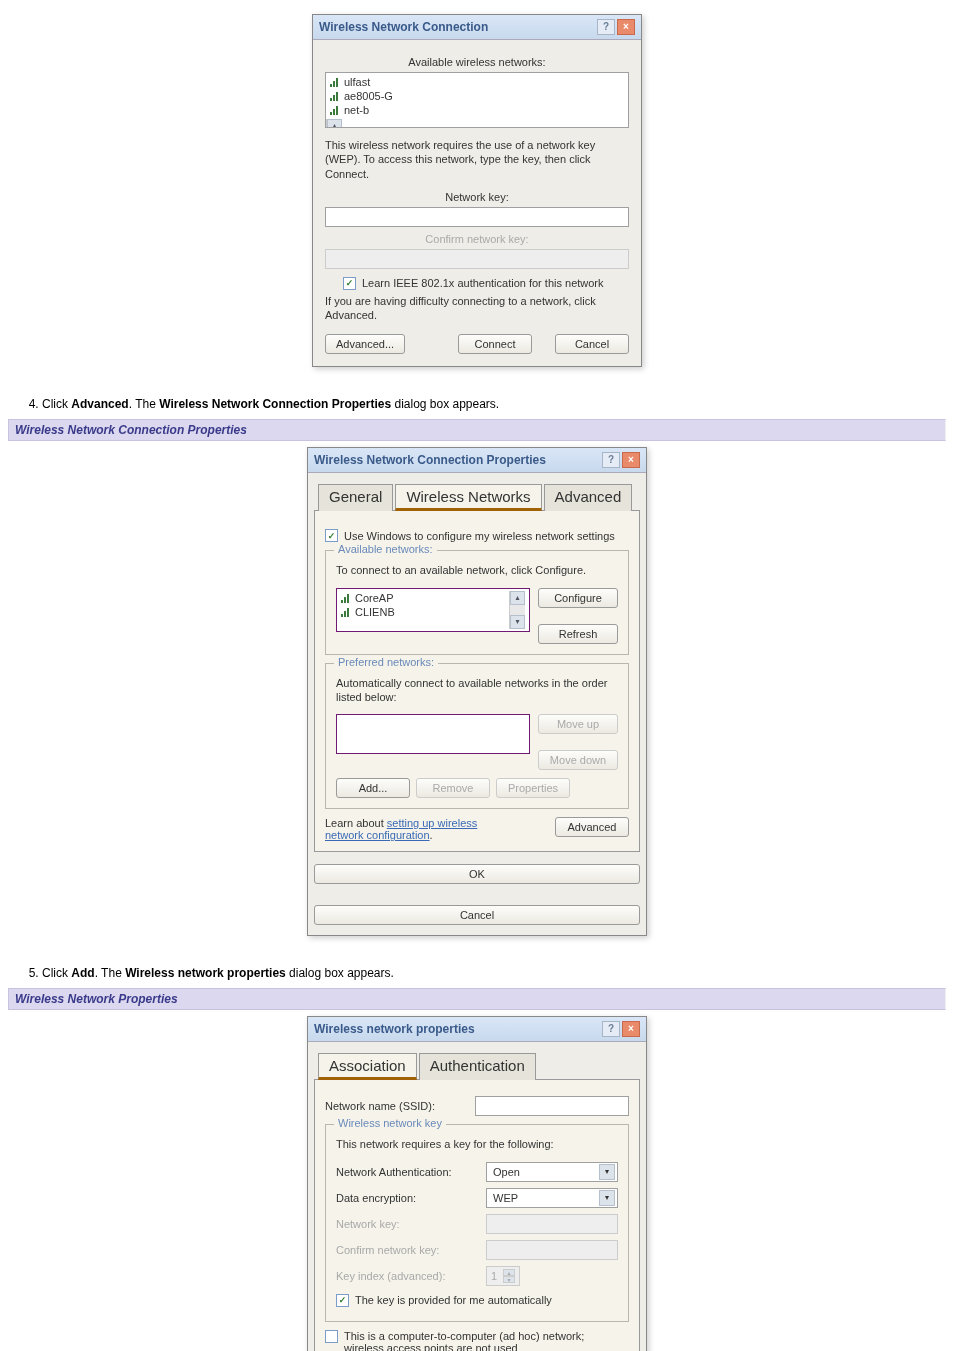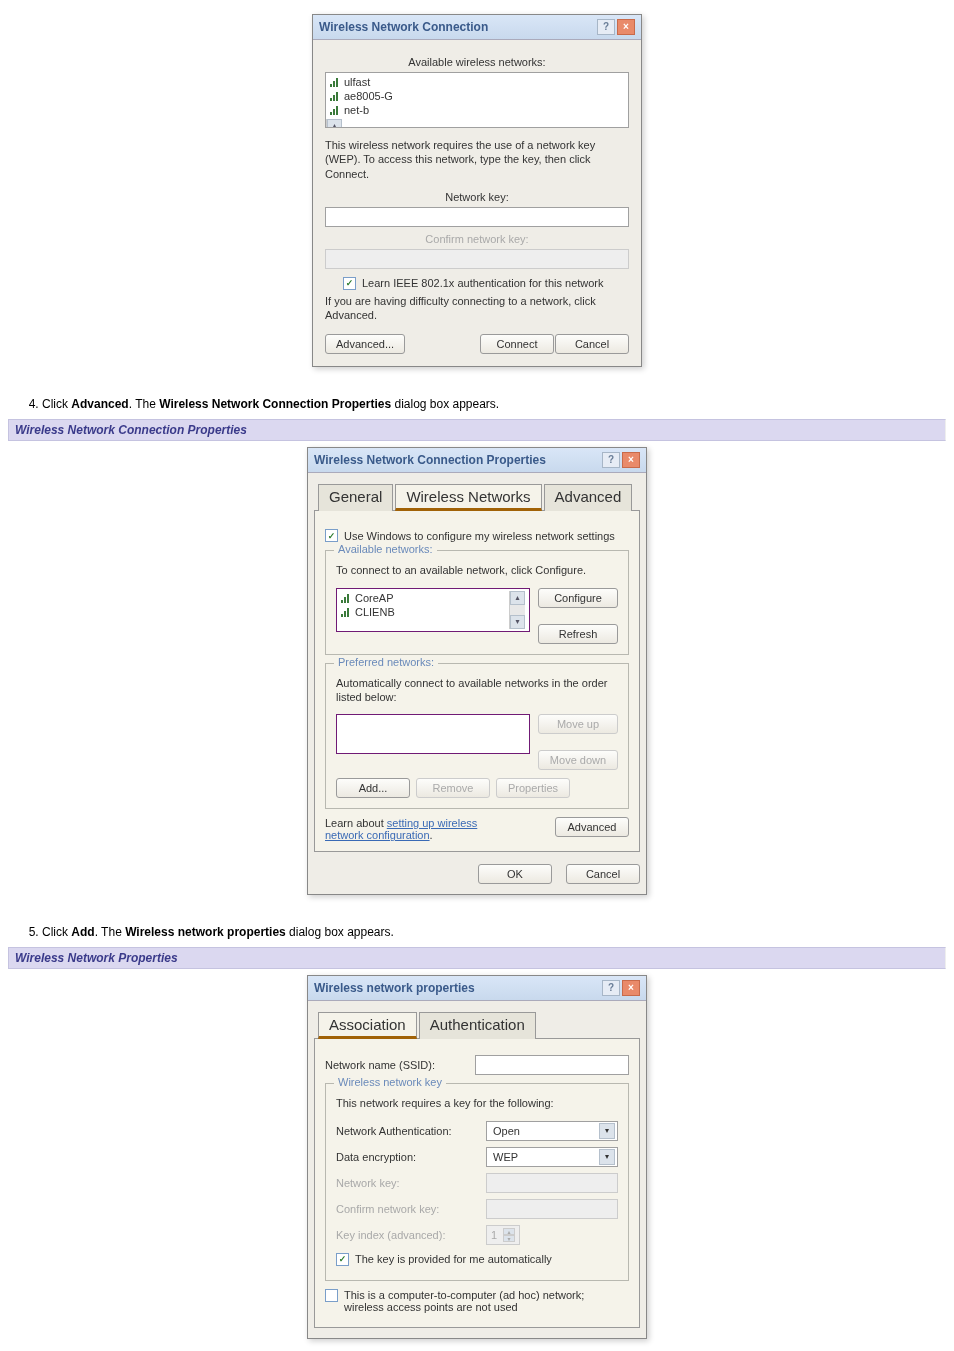--- a/index.html
+++ b/index.html
@@ -76,21 +76,21 @@
   .input-box.disabled { background: #eee; color: #aaa; border-color: #ccc; }
   .chk-row { margin: 8px 0 4px 18px; display: flex; align-items: center; gap: 6px; }
   .checkbox {
     width: 13px; height: 13px;
     border: 1px solid #7a9ec9;
     background: #fff;
     display: inline-flex; align-items: center; justify-content: center;
     font-size: 9px; color: #2a7a2a; font-weight: bold;
   }
   .btn-row { display: flex; justify-content: space-between; margin-top: 12px; }
-  .btn-row-right { display: flex; justify-content: flex-end; gap: 14px; margin-top: 12px; }
+  .btn-row-right { display: flex; justify-content: flex-end; gap: 21px; margin-top: 12px; flex-direction: column; }
   .btn {
     min-width: 74px;
     padding: 3px 10px;
     background: linear-gradient(#fdfdfb, #ece9e1);
     border: 1px solid #9a9a9a;
     border-radius: 3px;
     font-family: Tahoma, Arial, sans-serif;
     font-size: 11px;
     text-align: center;
     color: #333;
@@ -222,21 +222,21 @@
       <div class="input-box"></div>
       <div class="label disabled-label">Confirm network key:</div>
       <div class="input-box disabled"></div>
       <div class="chk-row">
         <span class="checkbox">✓</span>
         <span>Learn IEEE 802.1x authentication for this network</span>
       </div>
       <div class="dlg-text">If you are having difficulty connecting to a network, click Advanced.</div>
       <div class="btn-row">
         <div class="btn">Advanced...</div>
-        <div style="display:flex; gap:1px;">
+        <div style="display:flex; gap:23px;">
           <div class="btn">Connect</div>
           <div class="btn">Cancel</div>
         </div>
       </div>
     </div>
   </div>
 </div>
 
 <ol start="4">
   <li>

